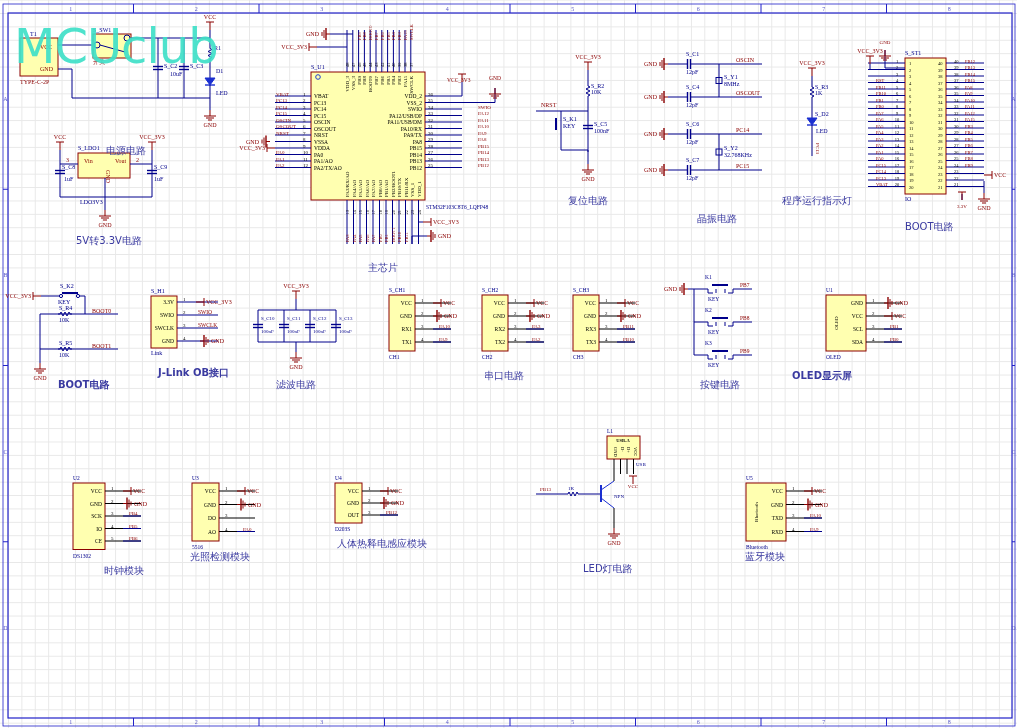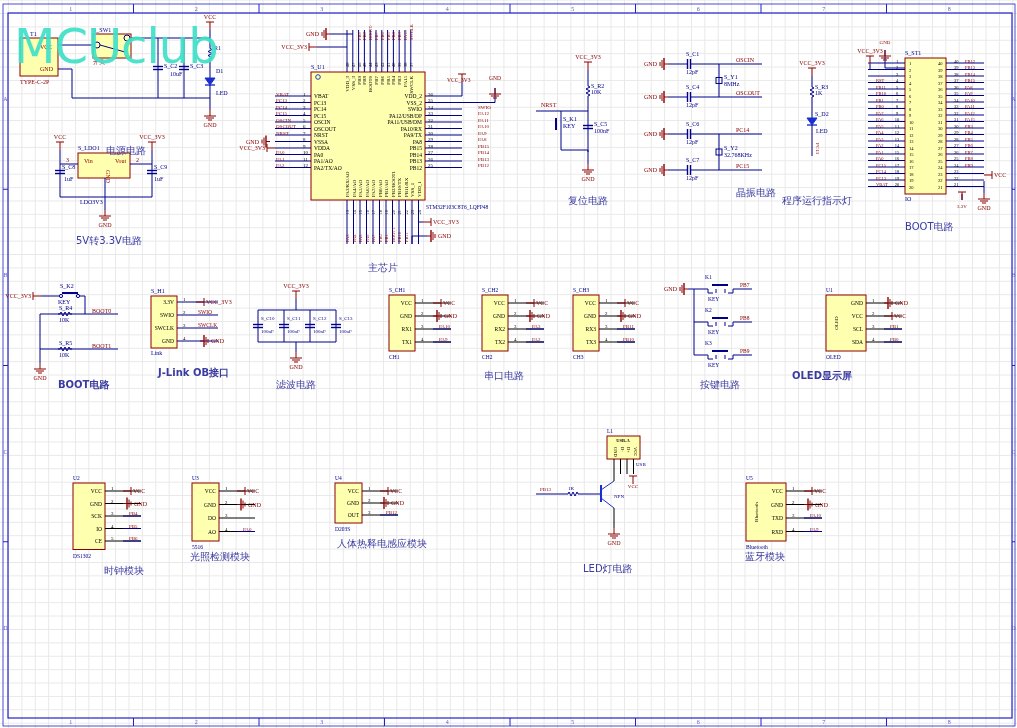--- a/index.html
+++ b/index.html
@@ -1005,21 +1005,21 @@
       <line x1="610" y1="536" x2="618" y2="536" stroke="#8b0000" stroke-width="1"></line>
       <line x1="612" y1="538" x2="616" y2="538" stroke="#8b0000" stroke-width="1"></line>
       <text x="614" y="545" font-size="6" fill="#8b0000" font-family="Liberation Serif, serif" text-anchor="middle">GND</text>
     </svg>
   <div class="wm">MCUclub</div>
 
   <div class="title" style="left:106px;top:130px;margin-top:14px;">电源电路</div>
   <div class="title" style="left:76px;top:234px;">5V转3.3V电路</div>
   <div class="title" style="left:368px;top:261px;">主芯片</div>
   <div class="title" style="left:568px;top:194px;">复位电路</div>
-  <div class="title" style="left:697px;top:186px;margin-left:39px;">晶振电路</div>
+  <div class="title" style="left:697px;top:212px;">晶振电路</div>
   <div class="title" style="left:782px;top:167px;margin-top:27px;">程序运行指示灯</div>
   <div class="title" style="left:905px;top:220px;">BOOT电路</div>
   <div class="title" style="left:58px;top:378px;font-weight:bold;">BOOT电路</div>
   <div class="title" style="left:158px;top:366px;font-weight:bold;">J-Link OB接口</div>
   <div class="title" style="left:276px;top:378px;">滤波电路</div>
   <div class="title" style="left:484px;top:369px;">串口电路</div>
   <div class="title" style="left:700px;top:378px;">按键电路</div>
   <div class="title" style="left:792px;top:369px;font-weight:bold;">OLED显示屏</div>
   <div class="title" style="left:72px;top:564px;padding-left:32px;">时钟模块</div>
   <div class="title" style="left:190px;top:550px;">光照检测模块</div>

